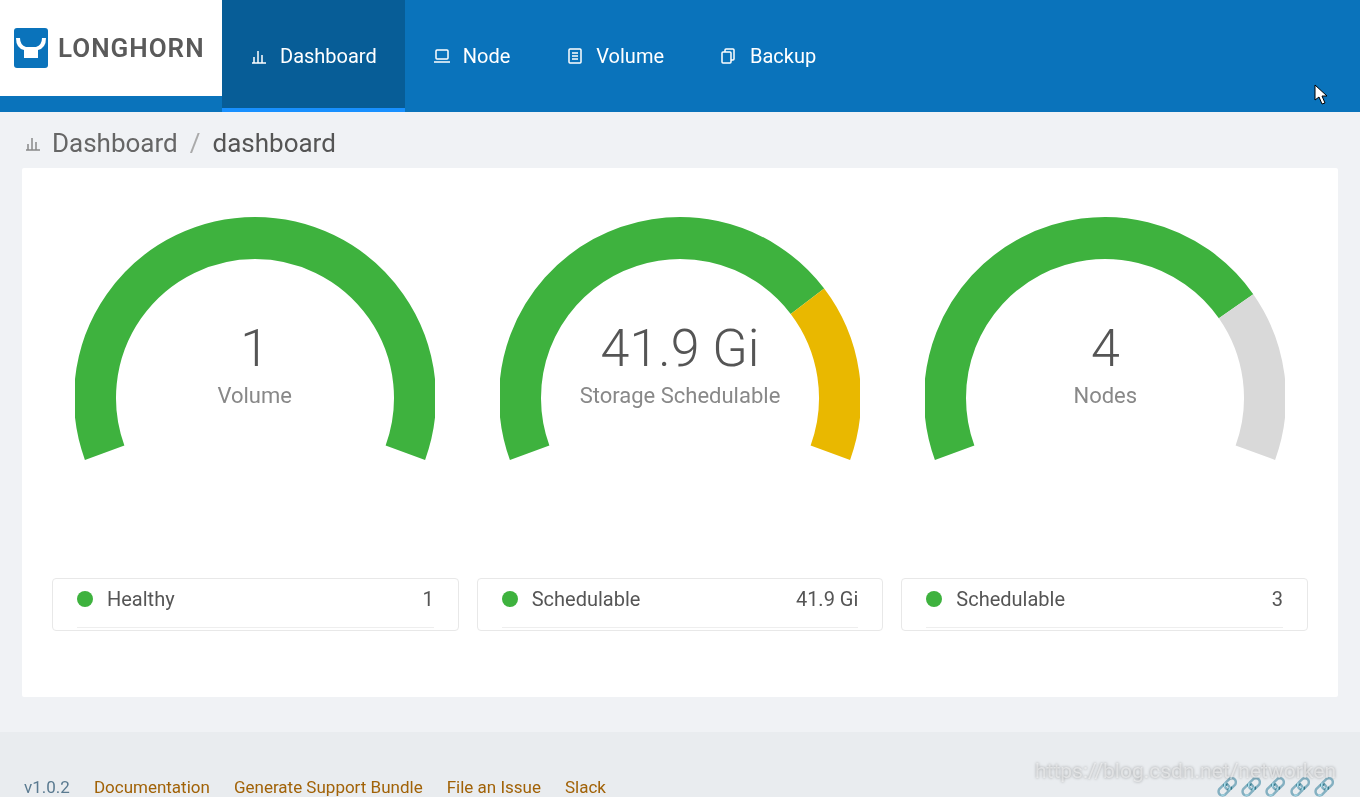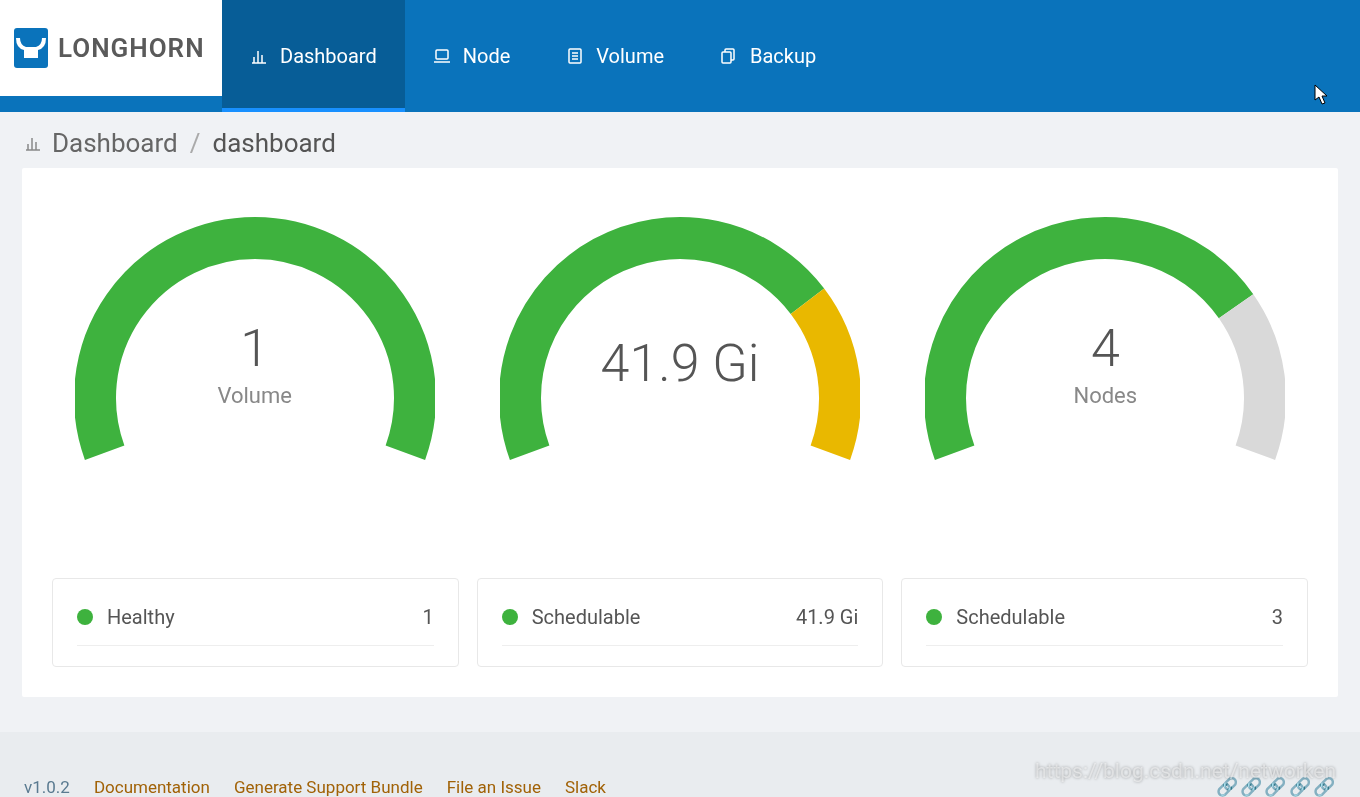--- a/index.html
+++ b/index.html
@@ -153,21 +153,21 @@
     
     .stat-row {
       display: flex;
       gap: 18px;
       padding: 0 30px 20px 30px;
     }
     .stat-card {
       flex: 1;
       border: 1px solid #e8e8e8;
       border-radius: 4px;
-      padding: 20px 24px;
+      padding: 2px 24px;
       background: #fff;
     }
     .stat-line {
       display: flex;
       align-items: center;
       font-size: 20px;
       color: #555;
       padding: 6px 0;
     }
     .stat-line .dot {
@@ -317,20 +317,21 @@
     </div>
       </div>
       <div class="gauge-wrap">
     <div class="gauge">
       <svg width="360" height="340" viewBox="0 0 360 340">
             <path d="M 29.649180674254637 244.72322293210698 A 160 160 0 0 1 307.4447868838714 93.26414162202005" stroke="#3eb23e" stroke-width="42" fill="none"></path>
             <path d="M 307.4447868838714 93.26414162202005 A 160 160 0 0 1 330.3508193257453 244.72322293210703" stroke="#e9b800" stroke-width="42" fill="none"></path>
           </svg>
       <div class="gauge-center">
         <div class="gauge-value">41.9 Gi</div>
+        <div class="gauge-label">Storage Schedulable</div>
       </div>
     </div>
       </div>
       <div class="gauge-wrap">
     <div class="gauge">
       <svg width="360" height="340" viewBox="0 0 360 340">
             <path d="M 29.649180674254637 244.72322293210698 A 160 160 0 0 1 311.0643270862387 98.22777018383263" stroke="#3eb23e" stroke-width="42" fill="none"></path>
             <path d="M 311.0643270862387 98.22777018383263 A 160 160 0 0 1 330.35081932574536 244.72322293210698" stroke="#d9d9d9" stroke-width="42" fill="none"></path>
           </svg>
       <div class="gauge-center">

